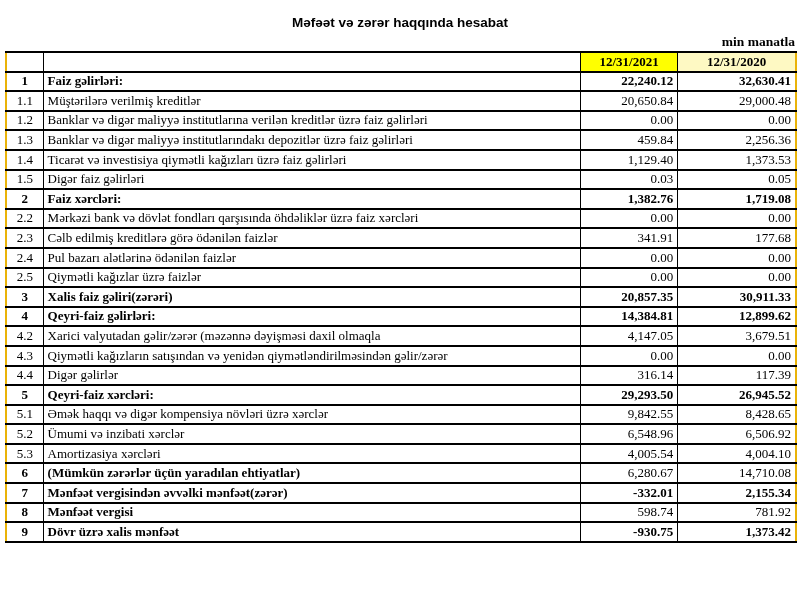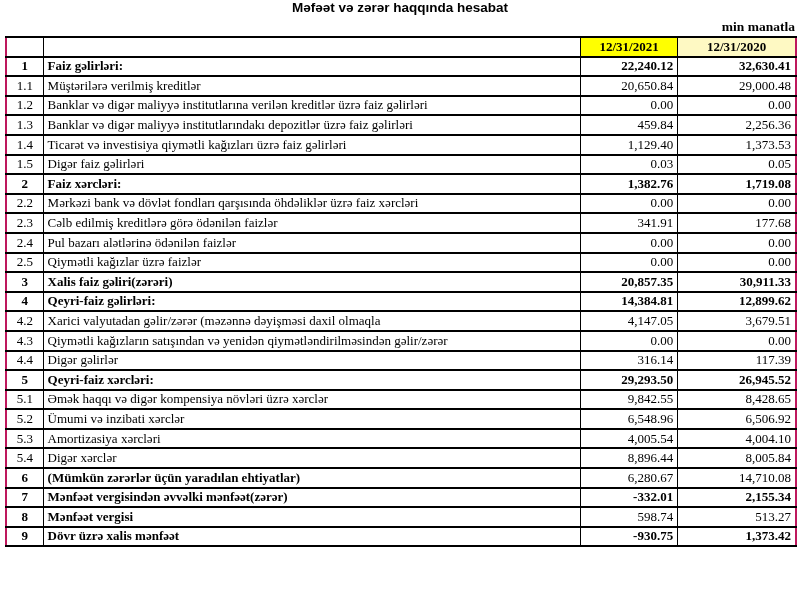--- a/index.html
+++ b/index.html
@@ -7,38 +7,38 @@
     width: 800px; height: 611px;
     background: #ffffff;
     font-family: "Liberation Serif", serif;
     overflow: hidden;
   }
   .title {
     text-align: center;
     font-family: "Liberation Sans", sans-serif;
     font-weight: bold;
     font-size: 13.5px;
-    padding-top: 0;
+    padding-top: 15px;
     color: #000;
   }
   .unit {
     text-align: right;
     font-weight: bold;
     font-size: 13.5px;
     padding-right: 5px;
     margin-top: 4px;
     margin-bottom: 1px;
     color: #000;
   }
   table.report {
     border-collapse: collapse;
     table-layout: fixed;
     margin-left: 5px;
     width: 792px;
-    border: 2px solid #be185d;
+    border: 2px solid #eab308;
   }
   table.report td {
     border: 1px solid #000;
     border-top-width: 2px;
     border-bottom-width: 2px;
     height: 17.6px;
     font-size: 13px;
     line-height: 1.1;
     padding: 0 4px;
     overflow: hidden;
@@ -189,42 +189,36 @@
         <td class="c-val">6,548.96</td>
         <td class="c-val">6,506.92</td>
       </tr>
       <tr>
         <td class="c-no">5.3</td>
         <td class="c-label">Amortizasiya xərcləri</td>
         <td class="c-val">4,005.54</td>
         <td class="c-val">4,004.10</td>
       </tr>
       <tr>
-        <td class="c-no">5.4</td>
-        <td class="c-label">Digər xərclər</td>
-        <td class="c-val">8,896.44</td>
-        <td class="c-val">8,005.84</td>
-      </tr>
-      <tr>
         <td class="c-no b">6</td>
         <td class="c-label b">(Mümkün zərərlər üçün yaradılan ehtiyatlar)</td>
         <td class="c-val">6,280.67</td>
         <td class="c-val">14,710.08</td>
       </tr>
       <tr>
         <td class="c-no b">7</td>
         <td class="c-label b">Mənfəət vergisindən əvvəlki mənfəət(zərər)</td>
         <td class="c-val b">-332.01</td>
         <td class="c-val b">2,155.34</td>
       </tr>
       <tr>
         <td class="c-no b">8</td>
         <td class="c-label b">Mənfəət vergisi</td>
         <td class="c-val">598.74</td>
-        <td class="c-val">513.27</td>
+        <td class="c-val">781.92</td>
       </tr>
       <tr>
         <td class="c-no b">9</td>
         <td class="c-label b">Dövr üzrə xalis mənfəət</td>
         <td class="c-val b">-930.75</td>
         <td class="c-val b">1,373.42</td>
       </tr>
     </tbody>
 </table>
 

